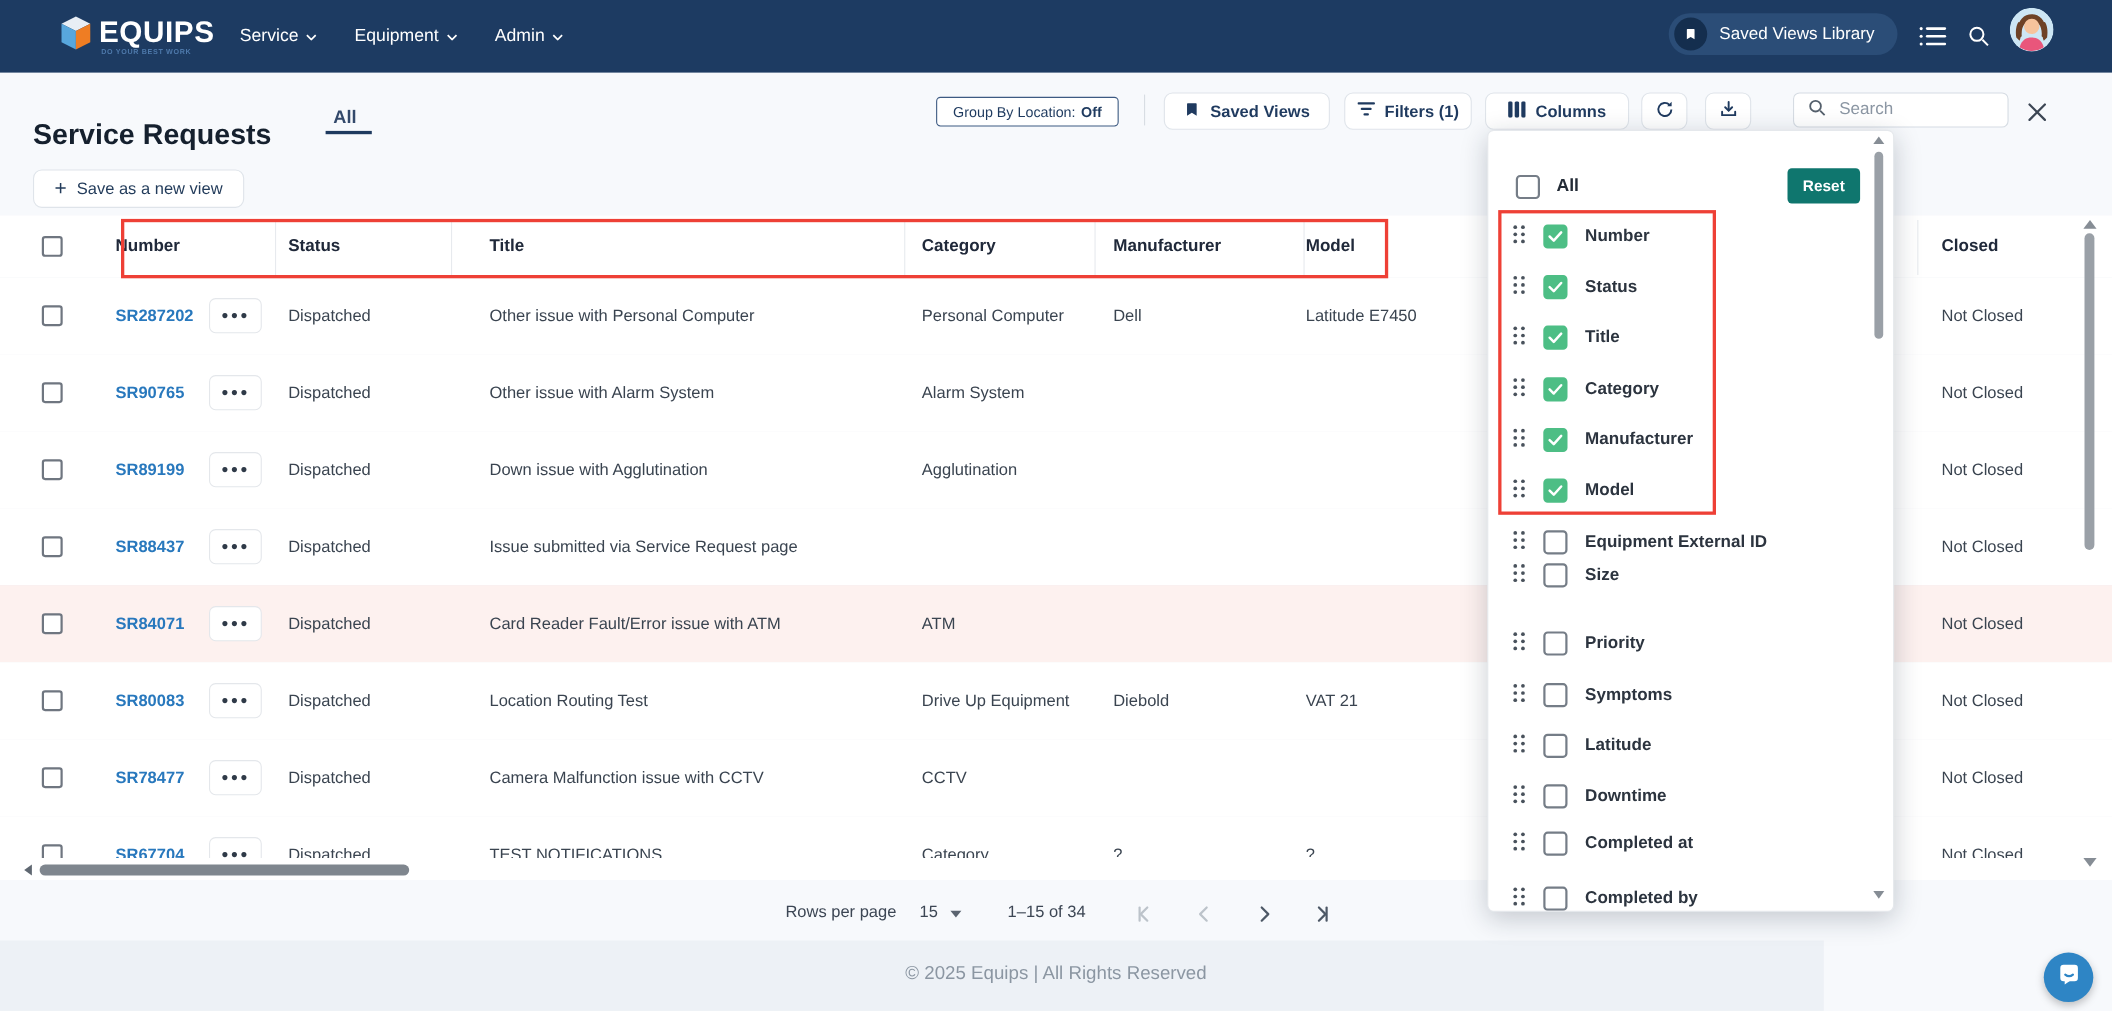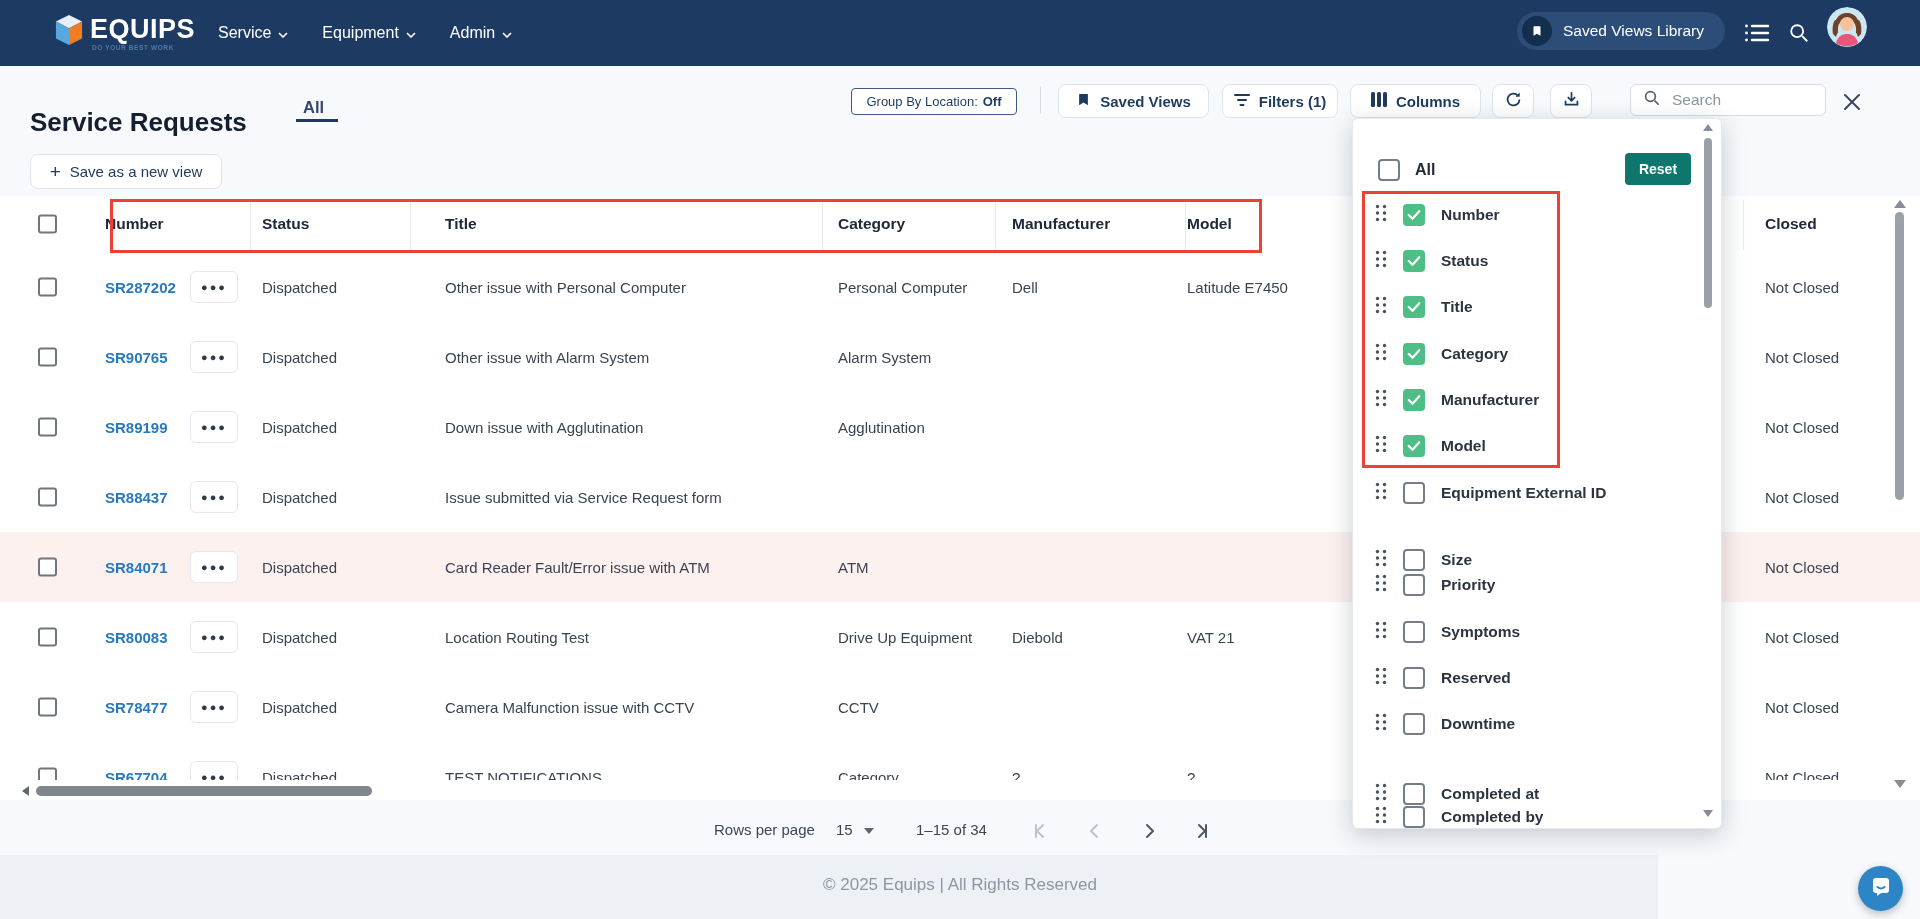--- a/index.html
+++ b/index.html
@@ -326,21 +326,21 @@
       <span class="cell" style="left:1187px;"></span>
       <span class="cell" style="left:1765px;">Not Closed</span>
     </div>
     <div class="trow" style="top:266px;">
       <span class="rowcb cbx-sm"></span>
       <a class="srlink">SR88437</a>
       <span class="morebtn">
           <span class="dots">●●●</span>
         </span>
       <span class="cell" style="left:262px;">Dispatched</span>
-      <span class="cell" style="left:445px;">Issue submitted via Service Request form</span>
+      <span class="cell" style="left:445px;">Issue submitted via Service Request page</span>
       <span class="cell" style="left:838px;"></span>
       <span class="cell" style="left:1012px;"></span>
       <span class="cell" style="left:1187px;"></span>
       <span class="cell" style="left:1765px;">Not Closed</span>
     </div>
     <div class="trow highlight" style="top:336px;">
       <span class="rowcb cbx-sm"></span>
       <a class="srlink">SR84071</a>
       <span class="morebtn">
           <span class="dots">●●●</span>
@@ -513,21 +513,21 @@
             <circle cx="2.5" cy="2.5" r="1.7"></circle>
             <circle cx="9.5" cy="2.5" r="1.7"></circle>
             <circle cx="2.5" cy="9" r="1.7"></circle>
             <circle cx="9.5" cy="9" r="1.7"></circle>
             <circle cx="2.5" cy="15.5" r="1.7"></circle>
             <circle cx="9.5" cy="15.5" r="1.7"></circle>
           </svg></span>
       <span class="cbx"></span>
       <span class="clabel">Equipment External ID</span>
     </div>
-    <div class="citem" style="top:418px;">
+    <div class="citem" style="top:381px;">
       <span><svg width="12" height="18" viewBox="0 0 12 18" fill="#49525c">
             <circle cx="2.5" cy="2.5" r="1.7"></circle>
             <circle cx="9.5" cy="2.5" r="1.7"></circle>
             <circle cx="2.5" cy="9" r="1.7"></circle>
             <circle cx="9.5" cy="9" r="1.7"></circle>
             <circle cx="2.5" cy="15.5" r="1.7"></circle>
             <circle cx="9.5" cy="15.5" r="1.7"></circle>
           </svg></span>
       <span class="cbx"></span>
       <span class="clabel">Size</span>
@@ -559,35 +559,35 @@
     <div class="citem" style="top:536px;">
       <span><svg width="12" height="18" viewBox="0 0 12 18" fill="#49525c">
             <circle cx="2.5" cy="2.5" r="1.7"></circle>
             <circle cx="9.5" cy="2.5" r="1.7"></circle>
             <circle cx="2.5" cy="9" r="1.7"></circle>
             <circle cx="9.5" cy="9" r="1.7"></circle>
             <circle cx="2.5" cy="15.5" r="1.7"></circle>
             <circle cx="9.5" cy="15.5" r="1.7"></circle>
           </svg></span>
       <span class="cbx"></span>
-      <span class="clabel">Reserved</span>
+      <span class="clabel">Latitude</span>
     </div>
     <div class="citem" style="top:582px;">
       <span><svg width="12" height="18" viewBox="0 0 12 18" fill="#49525c">
             <circle cx="2.5" cy="2.5" r="1.7"></circle>
             <circle cx="9.5" cy="2.5" r="1.7"></circle>
             <circle cx="2.5" cy="9" r="1.7"></circle>
             <circle cx="9.5" cy="9" r="1.7"></circle>
             <circle cx="2.5" cy="15.5" r="1.7"></circle>
             <circle cx="9.5" cy="15.5" r="1.7"></circle>
           </svg></span>
       <span class="cbx"></span>
       <span class="clabel">Downtime</span>
     </div>
-    <div class="citem" style="top:652px;">
+    <div class="citem" style="top:625px;">
       <span><svg width="12" height="18" viewBox="0 0 12 18" fill="#49525c">
             <circle cx="2.5" cy="2.5" r="1.7"></circle>
             <circle cx="9.5" cy="2.5" r="1.7"></circle>
             <circle cx="2.5" cy="9" r="1.7"></circle>
             <circle cx="9.5" cy="9" r="1.7"></circle>
             <circle cx="2.5" cy="15.5" r="1.7"></circle>
             <circle cx="9.5" cy="15.5" r="1.7"></circle>
           </svg></span>
       <span class="cbx"></span>
       <span class="clabel">Completed at</span>

